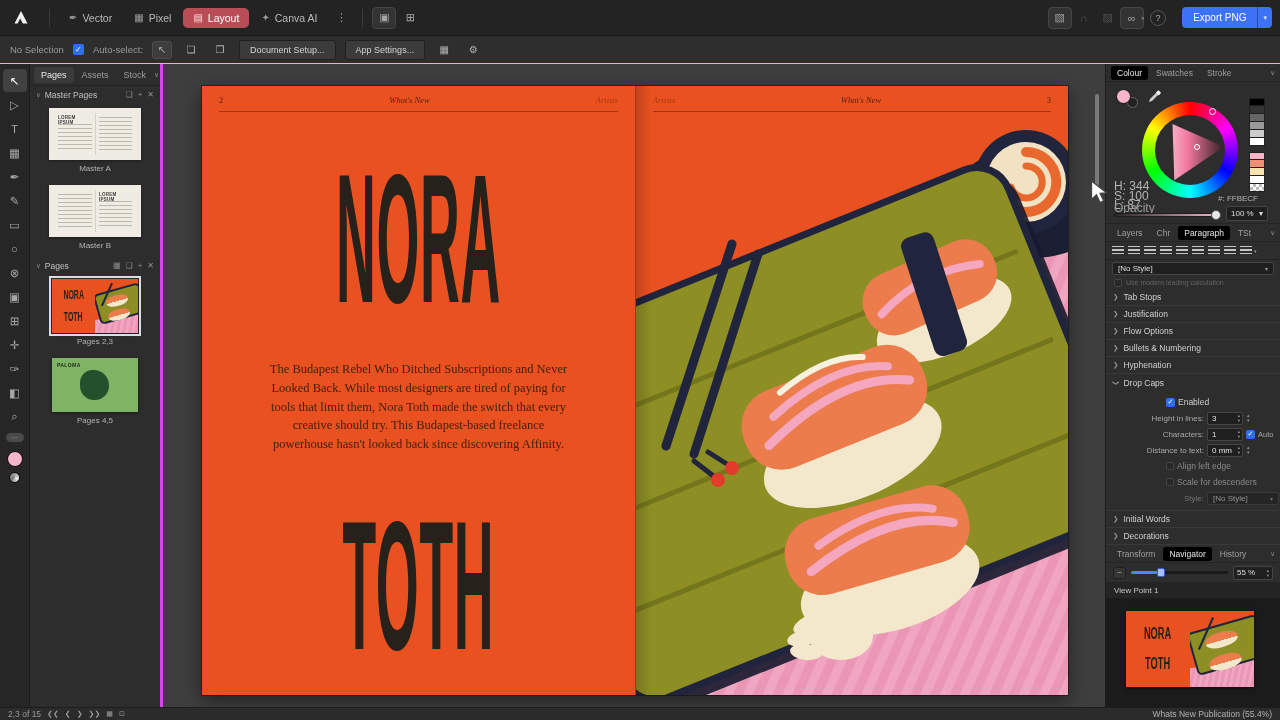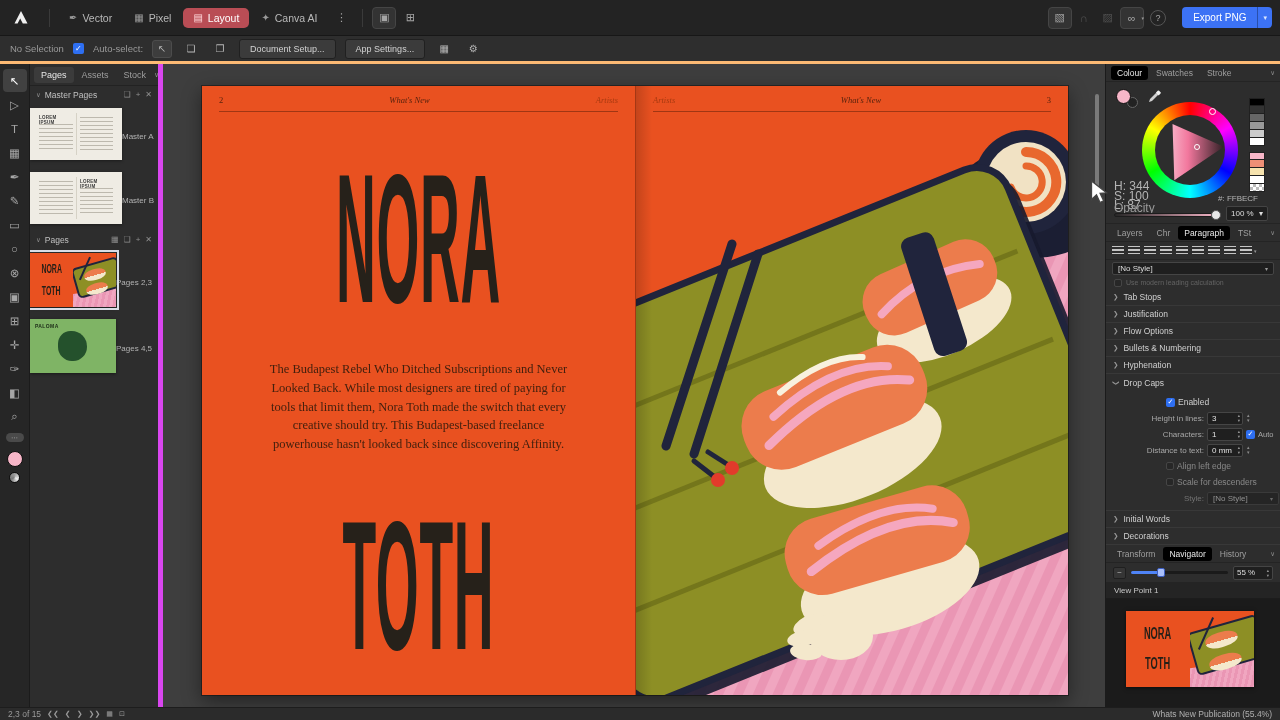--- a/index.html
+++ b/index.html
@@ -16,44 +16,44 @@
   .persona.active{background:#b94d55;color:#fff}
   .persona.active .pi{color:#ffd7da}
   .tb-icon{width:24px;height:22px;display:flex;align-items:center;justify-content:center;color:#a5a5a5;font-size:11px;border-radius:4px}
   .tb-icon.boxed{background:#333;border:1px solid #454545}
   .tb-icon.dim{opacity:.35}
   .export-wrap{display:flex;margin-left:10px}
   .export-btn{background:#3c72f5;color:#fff;font-size:10px;padding:5px 11px;border-radius:4px 0 0 4px}
   .export-arrow{background:#3c72f5;color:#dce6ff;font-size:7px;padding:0 5px;display:flex;align-items:center;border-left:1px solid rgba(0,0,0,.3);border-radius:0 4px 4px 0}
 
   
-  #ctxbar{position:absolute;left:0;top:36px;width:1280px;height:28px;background:#2e2e2e;border-bottom:3px solid #fdba74;display:flex;align-items:center;padding:0 10px;gap:9px;font-size:9.5px;color:#9a9a9a}
+  #ctxbar{position:absolute;left:0;top:36px;width:1280px;height:28px;background:#2e2e2e;border-bottom:1px solid #fdba74;display:flex;align-items:center;padding:0 10px;gap:9px;font-size:9.5px;color:#9a9a9a}
   .cb-blue{width:11px;height:11px;border-radius:2px;background:#2e6ff2;color:#fff;font-size:8px;display:flex;align-items:center;justify-content:center}
   .ctx-icon{width:20px;height:18px;display:flex;align-items:center;justify-content:center;font-size:10px;color:#b5b5b5;border-radius:3px}
   .ctx-icon.sel{background:#3d3d3d;border:1px solid #4c4c4c}
   .small-btn{background:#3b3b3b;border:1px solid #202020;border-radius:3px;padding:4px 10px;color:#d2d2d2;font-size:9px}
 
   
   #toolstrip{position:absolute;left:0;top:64px;width:30px;height:643px;background:#262626;border-right:1px solid #1b1b1b;display:flex;flex-direction:column;align-items:center;padding-top:5px;gap:1px}
   .tool{width:24px;height:23px;display:flex;align-items:center;justify-content:center;color:#a6a6a6;font-size:11.5px;border-radius:4px}
   .tool.active{background:#414141;color:#fff}
   .more-pill{width:18px;height:9px;border-radius:5px;background:#4a4a4a;color:#bbb;font-size:7px;display:flex;align-items:center;justify-content:center;margin-top:4px}
   .fill-dot{width:16px;height:16px;border-radius:50%;background:#f7b6c8;border:1px solid #0e0e0e;margin-top:8px}
   .stroke-dot{width:11px;height:11px;border-radius:50%;background:conic-gradient(#999,#eee,#777,#999);border:1px solid #0e0e0e;margin-top:4px}
 
   
-  #leftpanel{position:absolute;left:30px;top:64px;width:133px;height:643px;background:#2d2d2d;border-right:5px solid #d946ef;display:flex;flex-direction:column;overflow:hidden}
+  #leftpanel{position:absolute;left:30px;top:64px;width:133px;height:643px;background:#2d2d2d;border-right:3px solid #d946ef;display:flex;flex-direction:column;overflow:hidden}
   .lp-tabs{display:flex;align-items:center;height:22px;border-bottom:1px solid #222;padding:0 4px;gap:1px;font-size:9px;color:#9f9f9f;flex:none}
   .ptab{padding:3px 7px;border-radius:3px}
   .ptab.active{background:#3b3b3b;color:#e6e6e6}
   .lp-chev{margin-left:auto;font-size:7px;color:#8d8d8d}
   .sec-head{display:flex;align-items:center;height:17px;font-size:8.5px;color:#c0c0c0;padding:0 6px;gap:4px;flex:none}
   .sec-head .chv{font-size:6.5px;color:#8d8d8d}
   .sec-icons{margin-left:auto;display:flex;gap:5px;color:#8f8f8f;font-size:8px}
-  .thumb-wrap{display:flex;flex-direction:row;align-items:center;margin:5px 0 7px;flex:none}
+  .thumb-wrap{display:flex;flex-direction:column;align-items:center;margin:5px 0 7px;flex:none}
   .thumb-label{font-size:8px;color:#b3b3b3;margin-top:4px}
   .m-thumb{width:92px;height:52px;background:#efece4;display:flex;padding:5px 6px;box-shadow:0 1px 3px rgba(0,0,0,.4)}
   .m-col{flex:1;position:relative;padding:1px 3px}
   .m-col + .m-col{border-left:1px solid #d6d2c6}
   .m-title{font-size:5px;font-weight:bold;color:#3a3a3a;letter-spacing:.3px;display:block;transform:scale(.9);transform-origin:left top}
   .m-lines{position:absolute;left:3px;right:3px;top:11px;bottom:4px;background:repeating-linear-gradient(to bottom,#bdb9ae 0 1px,transparent 1px 4px)}
   .p-thumb{width:86px;height:54px;display:flex;position:relative;overflow:hidden;box-shadow:0 1px 3px rgba(0,0,0,.45)}
   .p-thumb.selected{outline:2px solid #d8dde6;outline-offset:1px}
   .half{width:50%;height:100%;position:relative;overflow:hidden}
 

